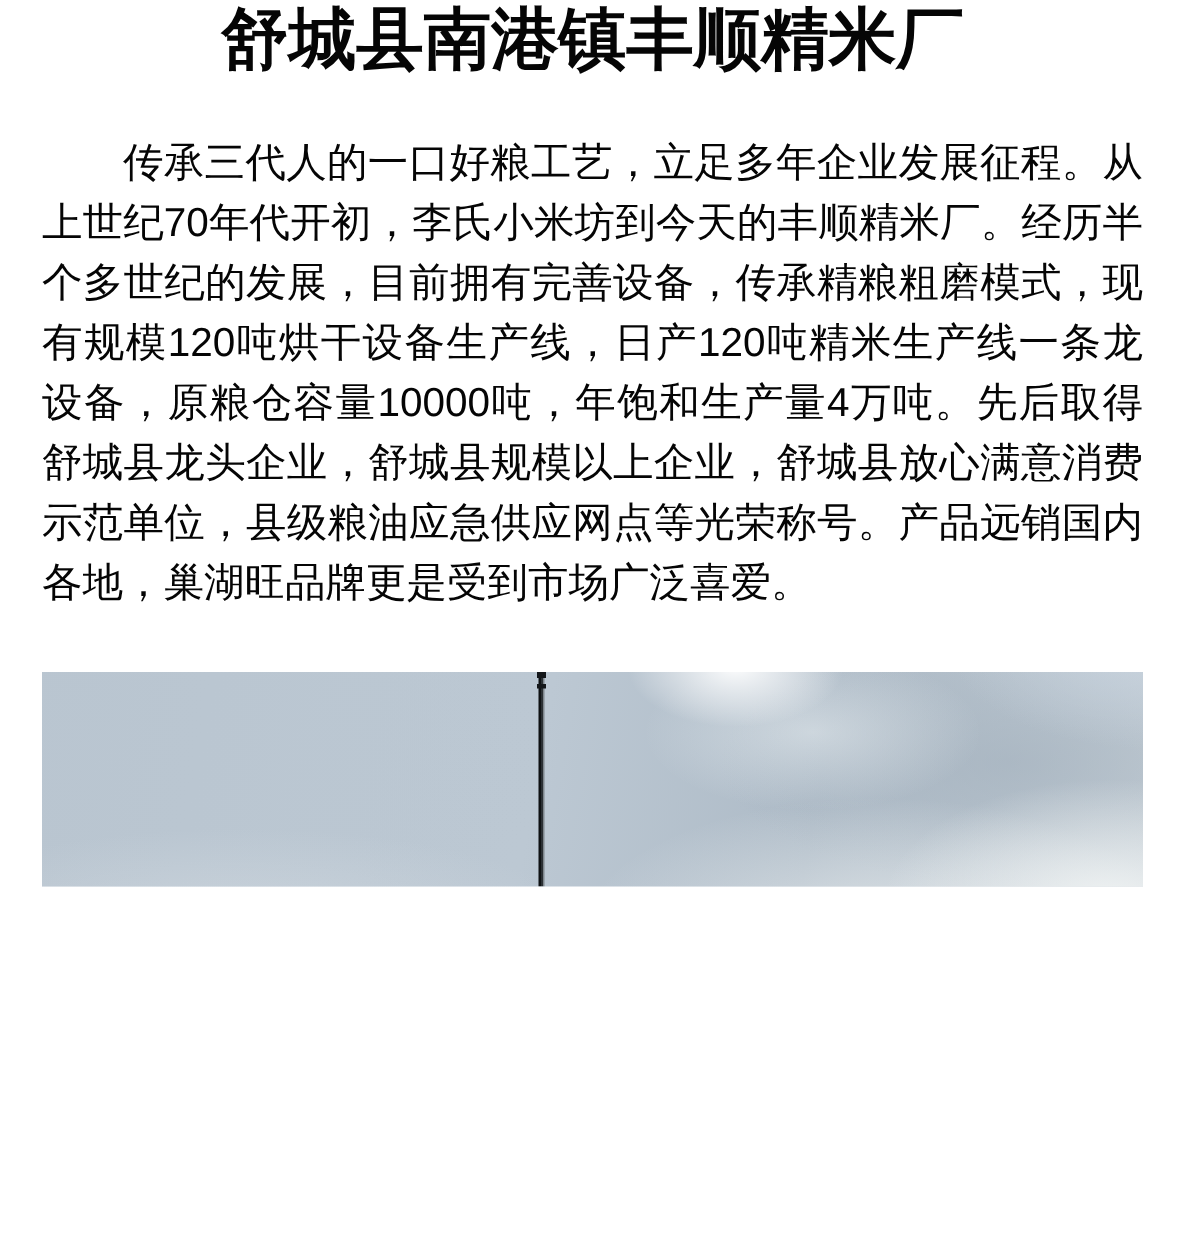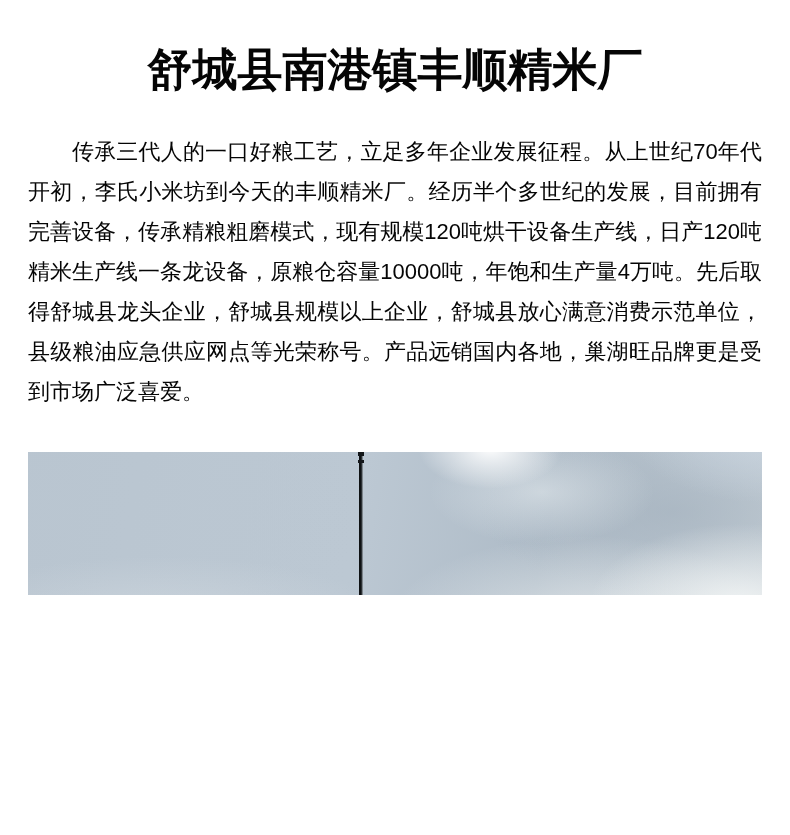--- a/index.html
+++ b/index.html
@@ -14,31 +14,30 @@
     font-family: "Liberation Sans", "DejaVu Sans", sans-serif;
     color: var(--text, #050505);
   }
   .doc {
     width: 790px;
     height: 835px;
     position: relative;
   }
   .title {
     margin: 0;
-    padding-top: 44px;
     line-height: 52px;
     text-align: center;
     font-size: 45px;
     font-weight: 700;
     letter-spacing: 0;
     color: var(--text, #050505);
   }
   .body-text {
     margin: 36px 28px 0 28px;
-    font-size: 22px;
+    font-size: 27px;
     line-height: 40px;
     text-align: justify;
     text-justify: inter-ideograph;
   }
   .para {
     margin: 0;
     text-indent: 2em;
   }
   .photo {
     position: relative;

